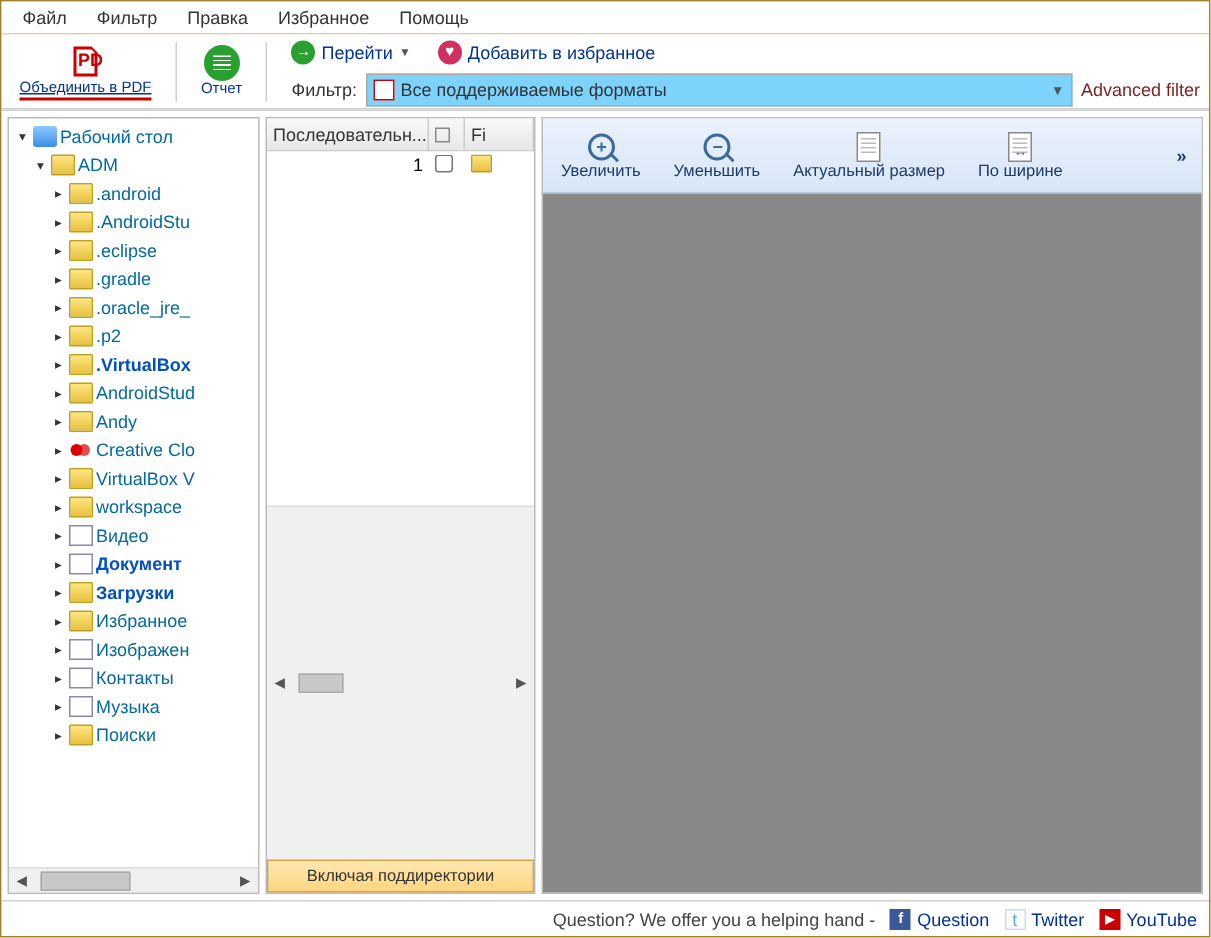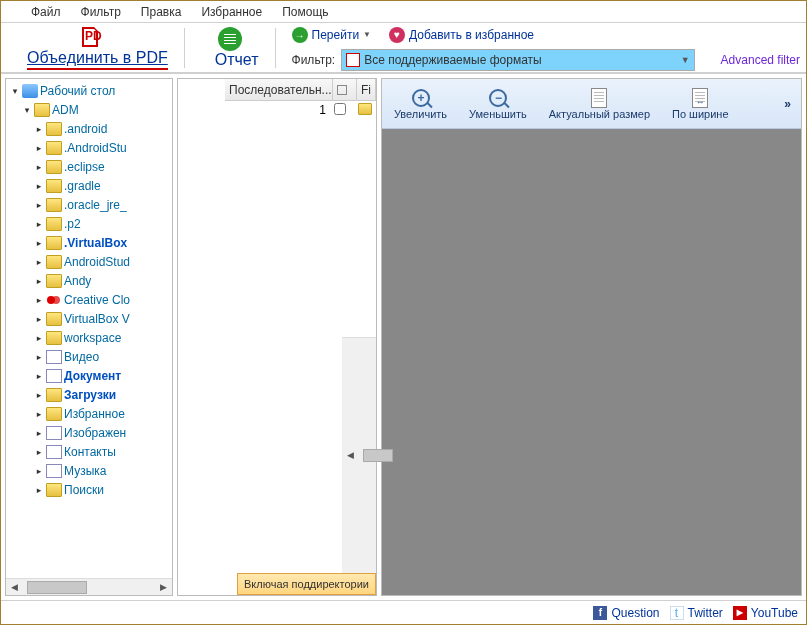--- a/index.html
+++ b/index.html
@@ -5,36 +5,36 @@
 * { box-sizing: border-box; margin: 0; padding: 0; font-family: 'Segoe UI', Tahoma, sans-serif; font-size: 12px; }
 body { width: 807px; height: 625px; background: #f0c040; overflow: hidden; }
 .window { width: 807px; height: 625px; display: flex; flex-direction: column; border: 1px solid #a08030; }
 .titlebar { height: 30px; background: linear-gradient(#f5d060, #f0c040); display: flex; align-items: center; }
 .titlebar .app-icon { width: 16px; height: 16px; margin-left: 8px; background: #fff; border: 1px solid #888; position: relative; }
 .titlebar .app-icon::after { content: '+'; position: absolute; right: -2px; bottom: -2px; color: #d00; font-weight: bold; font-size: 10px; }
 .titlebar .title { flex: 1; text-align: center; color: #222; font-size: 13px; }
 .titlebar .win-btns { display: flex; }
 .titlebar .win-btn { width: 46px; height: 22px; display: flex; align-items: center; justify-content: center; font-size: 13px; color: #333; }
 .titlebar .win-btn.close { background: #c84030; color: #fff; width: 50px; height: 22px; }
-.menubar { height: 22px; background: #fff; display: flex; align-items: center; padding-left: 20px; border-bottom: 1px solid #d0d0d0; }
+.menubar { height: 22px; background: #fff; display: flex; align-items: center; padding-left: 4px; border-bottom: 1px solid #d0d0d0; }
 .menubar .menu-item { padding: 3px 10px; color: #333; cursor: pointer; }
 .toolbar { height: 50px; background: #fff; display: flex; align-items: center; padding: 2px 6px; border-bottom: 1px solid #d0d0d0; gap: 6px; }
 .tool-btn { display: flex; flex-direction: column; align-items: center; padding: 2px 6px; cursor: pointer; }
 .tool-btn .ico { width: 24px; height: 24px; display: flex; align-items: center; justify-content: center; }
-.tool-btn .lbl { color: #003399; font-size: 16px; white-space: nowrap; margin-left: 14px; }
+.tool-btn .lbl { color: #003399; font-size: 10px; white-space: nowrap; }
 .tool-btn.combine .lbl { text-decoration: underline; border-bottom: 2px solid #c00; padding-bottom: 1px; }
 .tool-sep { width: 1px; height: 40px; background: #d0d0d0; margin: 0 4px; }
 .link-btn { display: flex; align-items: center; gap: 4px; color: #003399; cursor: pointer; padding: 2px 4px; }
 .link-btn .circ { width: 16px; height: 16px; border-radius: 50%; display: flex; align-items: center; justify-content: center; color: #fff; font-size: 10px; font-weight: bold; }
 .filter-row { display: flex; align-items: center; gap: 6px; margin-left: 6px; }
 .filter-row label { color: #333; }
 .filter-row .combo { flex: 1; min-width: 320px; border: 1px solid #aaa; background: #7dd3fc; height: 22px; display: flex; align-items: center; padding: 0 4px; gap: 4px; }
 .filter-row .combo .sel { flex: 1; color: #333; }
 .filter-row .combo .dd { color: #555; font-size: 9px; }
-.filter-row .adv { color: #6d28d9; cursor: pointer; white-space: nowrap; margin-left: 20px; }
+.filter-row .adv { color: #7f1d1d; cursor: pointer; white-space: nowrap; margin-left: 0; }
 .toolbar-right-col { display: flex; flex-direction: column; gap: 4px; flex: 1; }
 .toolbar-right-col .row1 { display: flex; gap: 10px; padding-left: 2px; }
 .client { flex: 1; background: #fff; display: flex; overflow: hidden; border-top: 1px solid #d0d0d0; padding: 4px; gap: 4px; }
 .tree { width: 168px; border: 1px solid #bbb; background: #fff; display: flex; flex-direction: column; overflow: hidden; }
 .tree-scroll { flex: 1; overflow-y: auto; overflow-x: hidden; padding: 2px; }
 .tree-row { display: flex; align-items: center; gap: 2px; padding: 1px 2px; white-space: nowrap; cursor: pointer; height: 19px; }
 .tree-row .exp { width: 10px; color: #333; font-size: 9px; text-align: center; }
 .tree-row .ico { width: 16px; height: 14px; display: inline-block; }
 .tree-row .txt { color: #0369a1; }
 .tree-row.lv1 { padding-left: 2px; }
@@ -42,21 +42,21 @@
 .tree-row.lv3 { padding-left: 26px; }
 .tree-row.bold .txt { font-weight: bold; color: #0050c0; }
 .tree-hscroll { height: 17px; border-top: 1px solid #ddd; display: flex; align-items: center; background: #f0f0f0; }
 .hscroll-track { flex: 1; height: 17px; position: relative; }
 .hscroll-thumb { position: absolute; left: 4px; top: 2px; width: 60px; height: 13px; background: #c8c8c8; border: 1px solid #aaa; }
 .hscroll-btn { width: 17px; height: 17px; display: flex; align-items: center; justify-content: center; color: #555; font-size: 9px; }
 .folder-ico { background: linear-gradient(#ffe680, #e6c040); border-radius: 1px; border: 1px solid #c0a020; }
 .desktop-ico { background: linear-gradient(#8ec8ff, #3a8ee6); border-radius: 2px; }
 .doc-ico { background: #fff; border: 1px solid #88b; }
 .creative-ico { background: #fff; }
-.list-col { width: 200px; display: flex; flex-direction: column; border: 1px solid #bbb; align-items: flex-end; }
+.list-col { width: 180px; display: flex; flex-direction: column; border: 1px solid #bbb; }
 .list-header { height: 22px; background: linear-gradient(#f8f8f8, #e8e8e8); border-bottom: 1px solid #ccc; display: flex; align-items: center; }
 .list-header .col { border-right: 1px solid #ccc; padding: 0 4px; height: 22px; display: flex; align-items: center; color: #333; overflow: hidden; }
 .list-body { flex: 1; background: #fff; overflow: auto; }
 .list-row { display: flex; align-items: center; height: 18px; }
 .list-row .cell { padding: 0 4px; overflow: hidden; }
 .list-row input[type=checkbox] { width: 12px; height: 12px; }
 .list-hscroll { flex: 1; background: #f0f0f0; display: flex; align-items: center; border-top: 1px solid #ddd; }
 .subdir-btn { height: 22px; background: linear-gradient(#ffe8b0, #ffd680); border: 1px solid #e0a040; display: flex; align-items: center; justify-content: center; color: #333; cursor: pointer; padding: 0 6px; font-size: 11px; }
 .preview { flex: 1; display: flex; flex-direction: column; border: 1px solid #bbb; }
 .preview-toolbar { height: 50px; background: linear-gradient(#eaf2fc, #d8e6f8); border-bottom: 1px solid #b8c8e0; display: flex; align-items: center; padding: 2px 4px; gap: 6px; }
@@ -323,20 +323,21 @@
             </span>
           <span class="pv-lbl">По ширине</span>
         </div>
         <span class="more">»</span>
       </div>
       <div class="preview-area"></div>
     </div>
   </div>
 
   <div class="statusbar">
+    <span class="q">Question? We offer you a helping hand -</span>
     <span class="slink">
         <span class="sico fb">f</span>
         <span>Question</span>
       </span>
     <span class="slink">
         <span class="sico tw">t</span>
         <span>Twitter</span>
       </span>
     <span class="slink">
         <span class="sico yt">▶</span>

